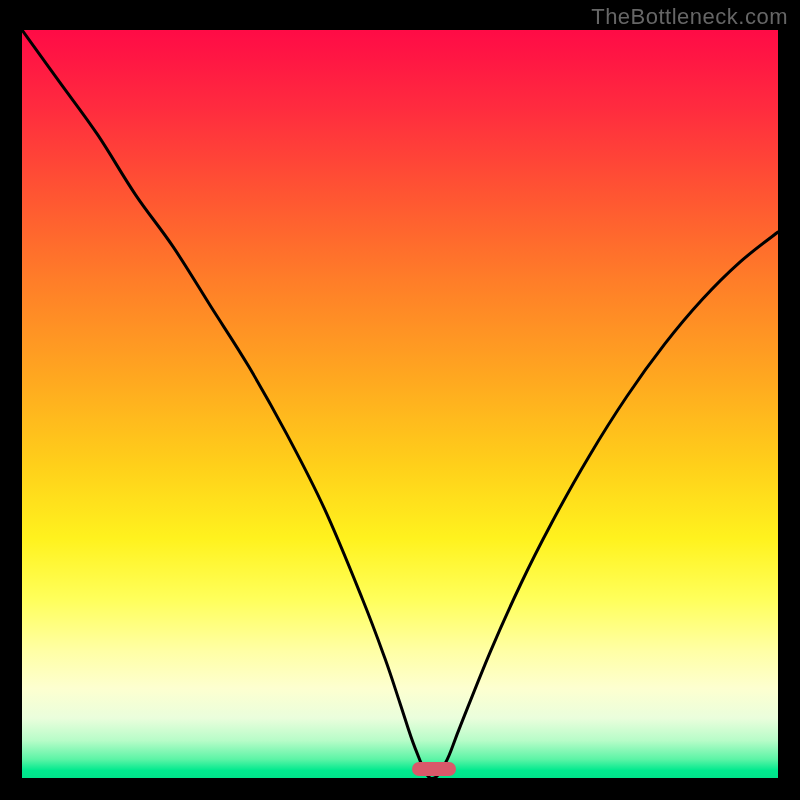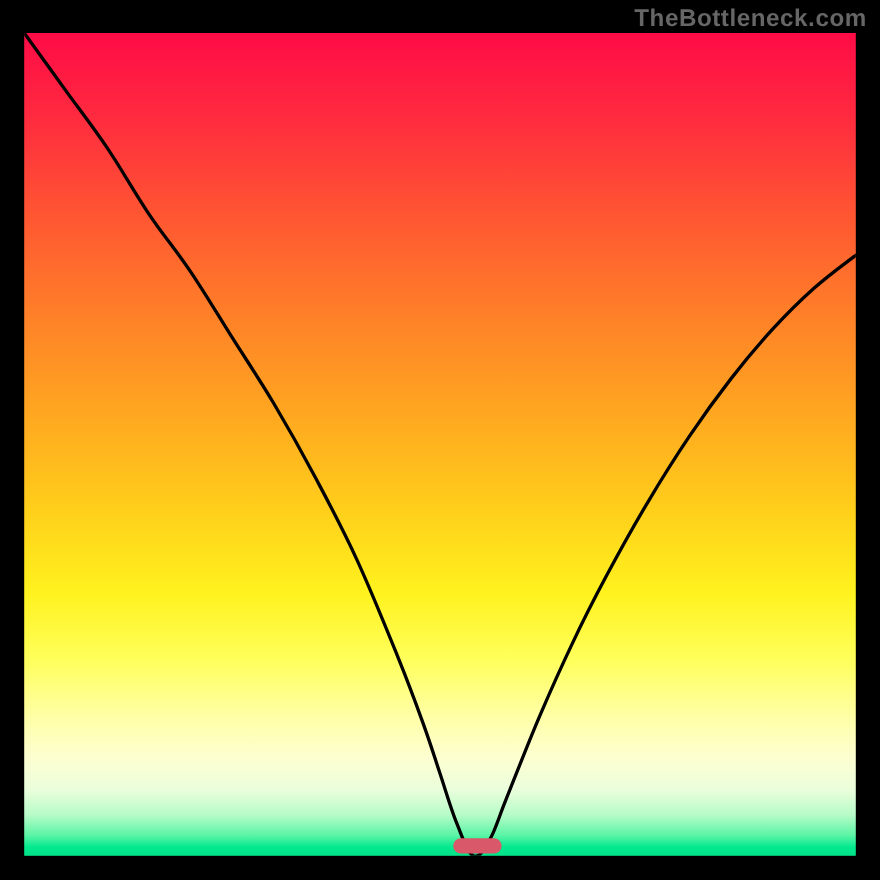--- a/index.html
+++ b/index.html
@@ -16,21 +16,21 @@
     width: 800px;
     height: 800px;
     background: #000;
   }
   .watermark {
     position: absolute;
     top: 4px;
     right: 12px;
     color: #666;
     font-size: 22px;
-    font-weight: 700;
+    font-weight: 400;
     letter-spacing: 0.5px;
     z-index: 10;
   }
   .plot-area {
     position: absolute;
     left: 22px;
     top: 30px;
     width: 756px;
     height: 748px;
   }

